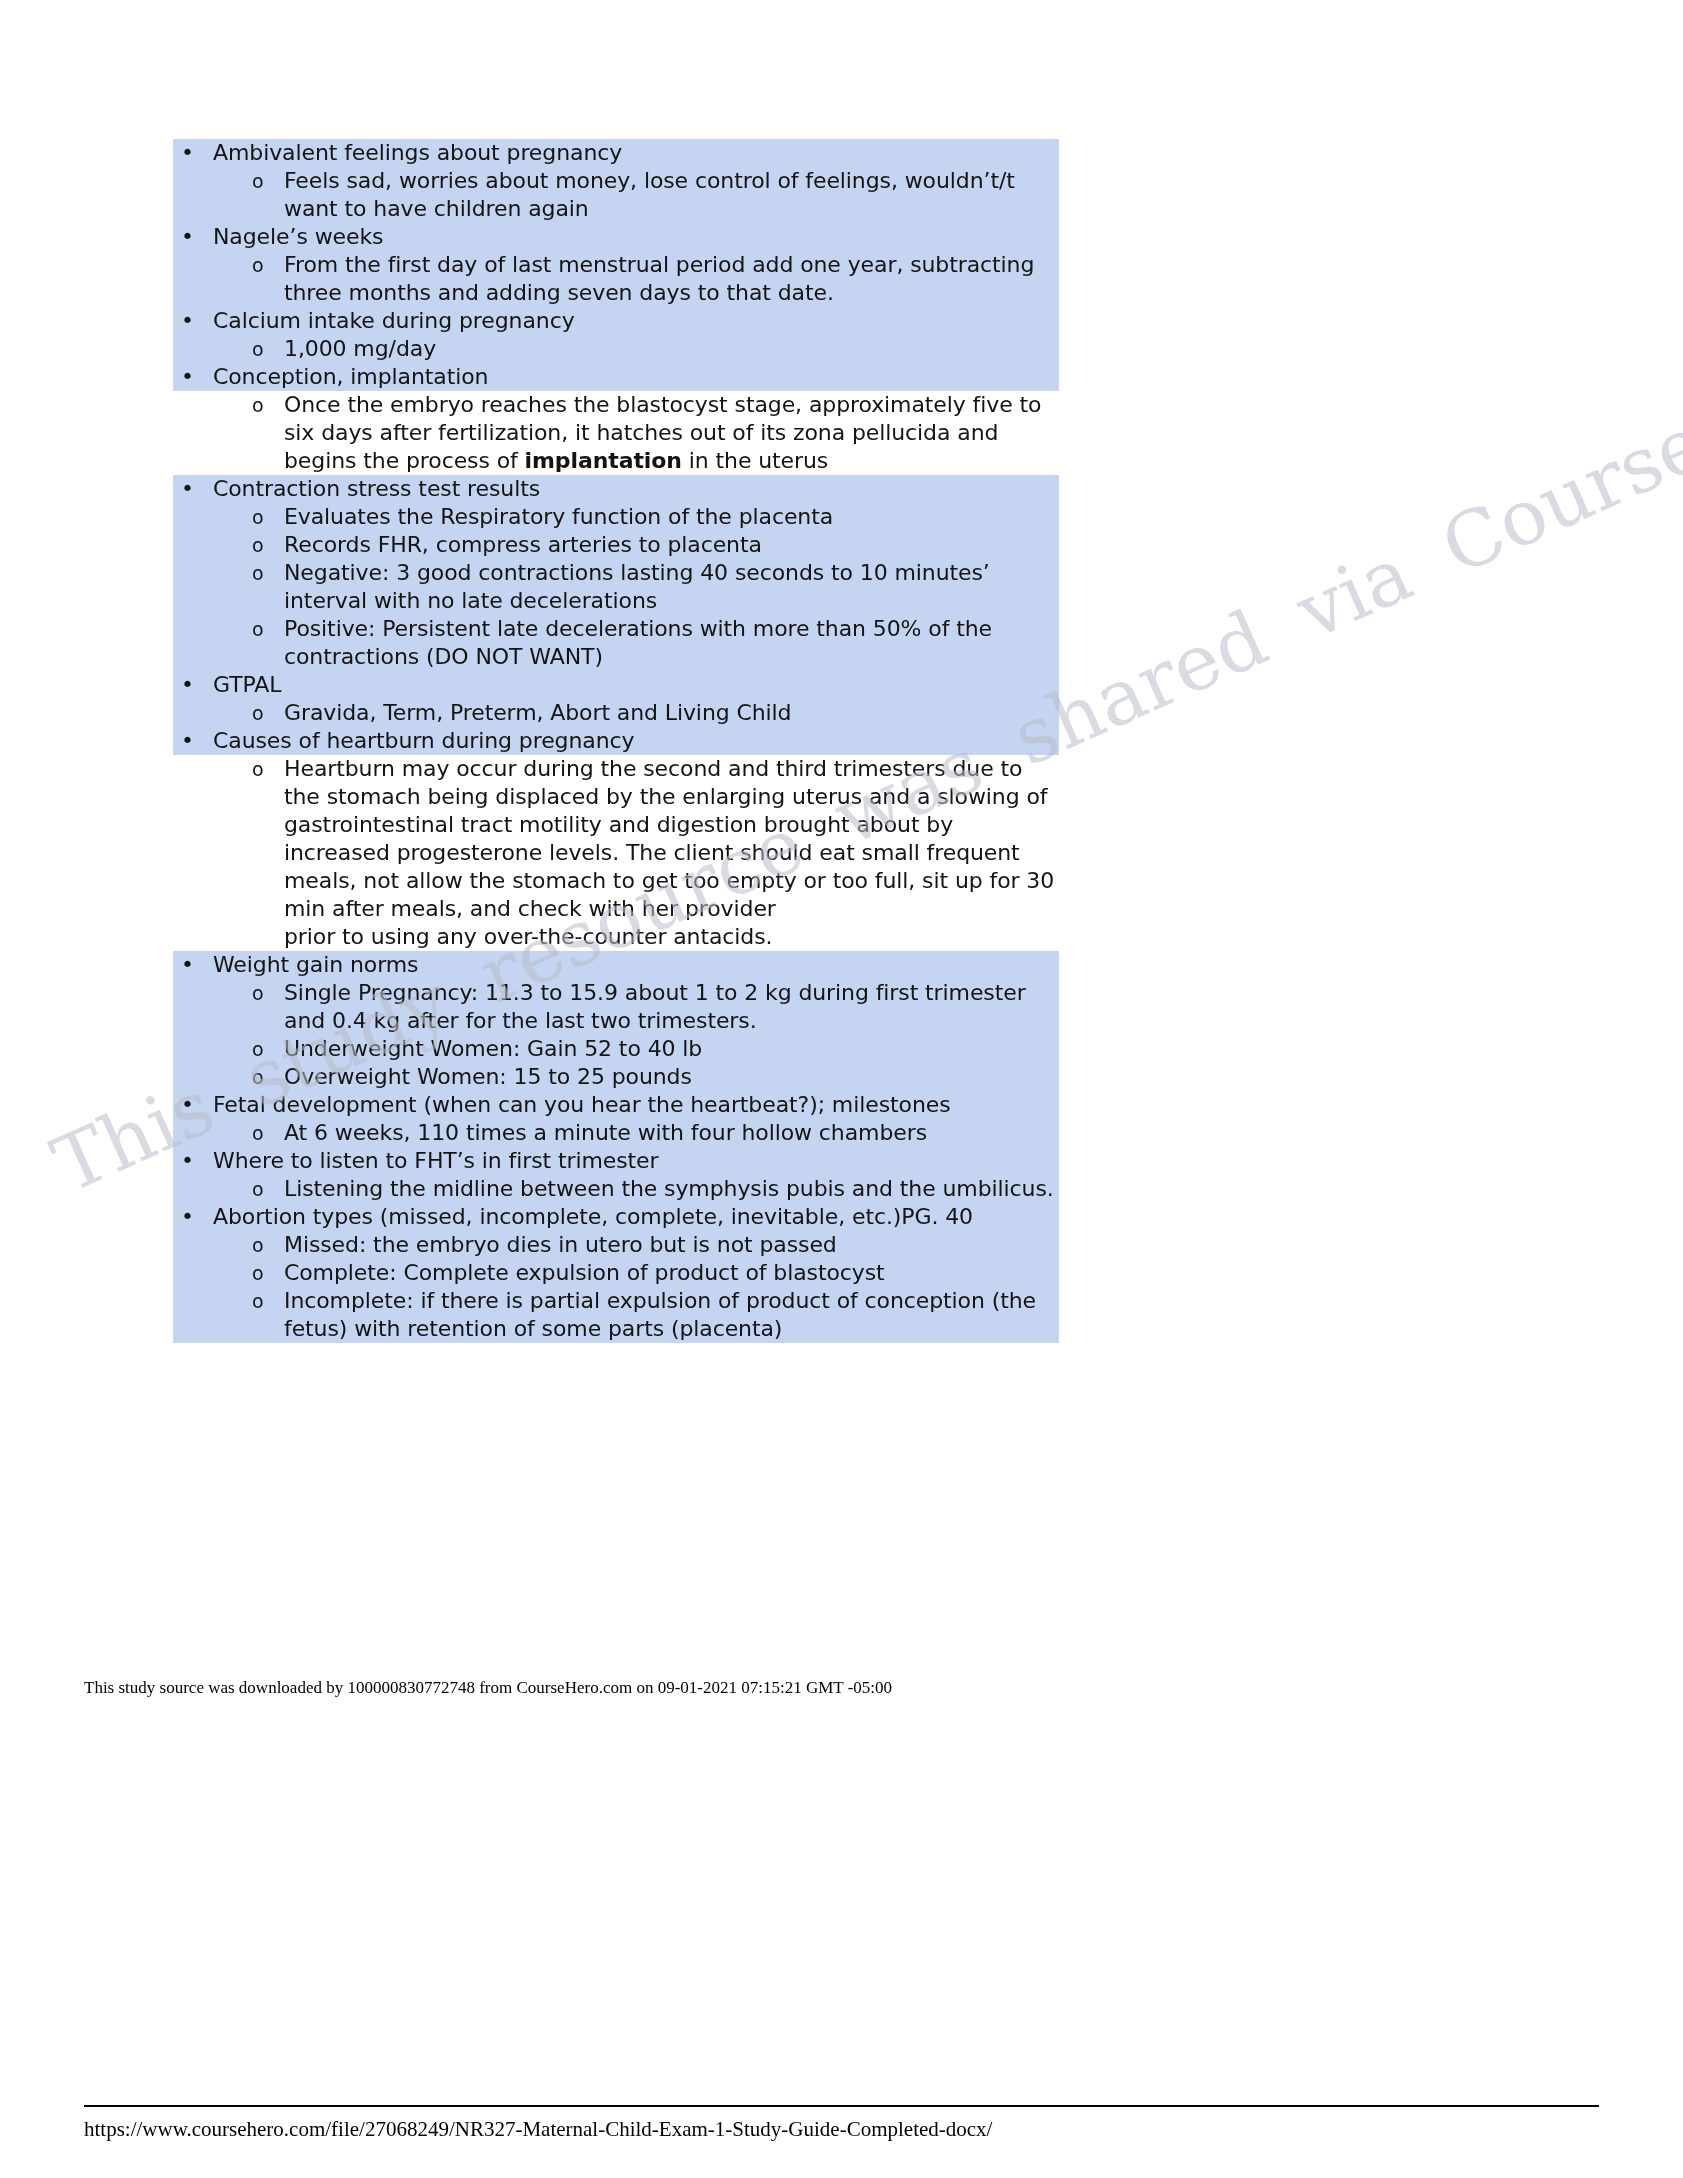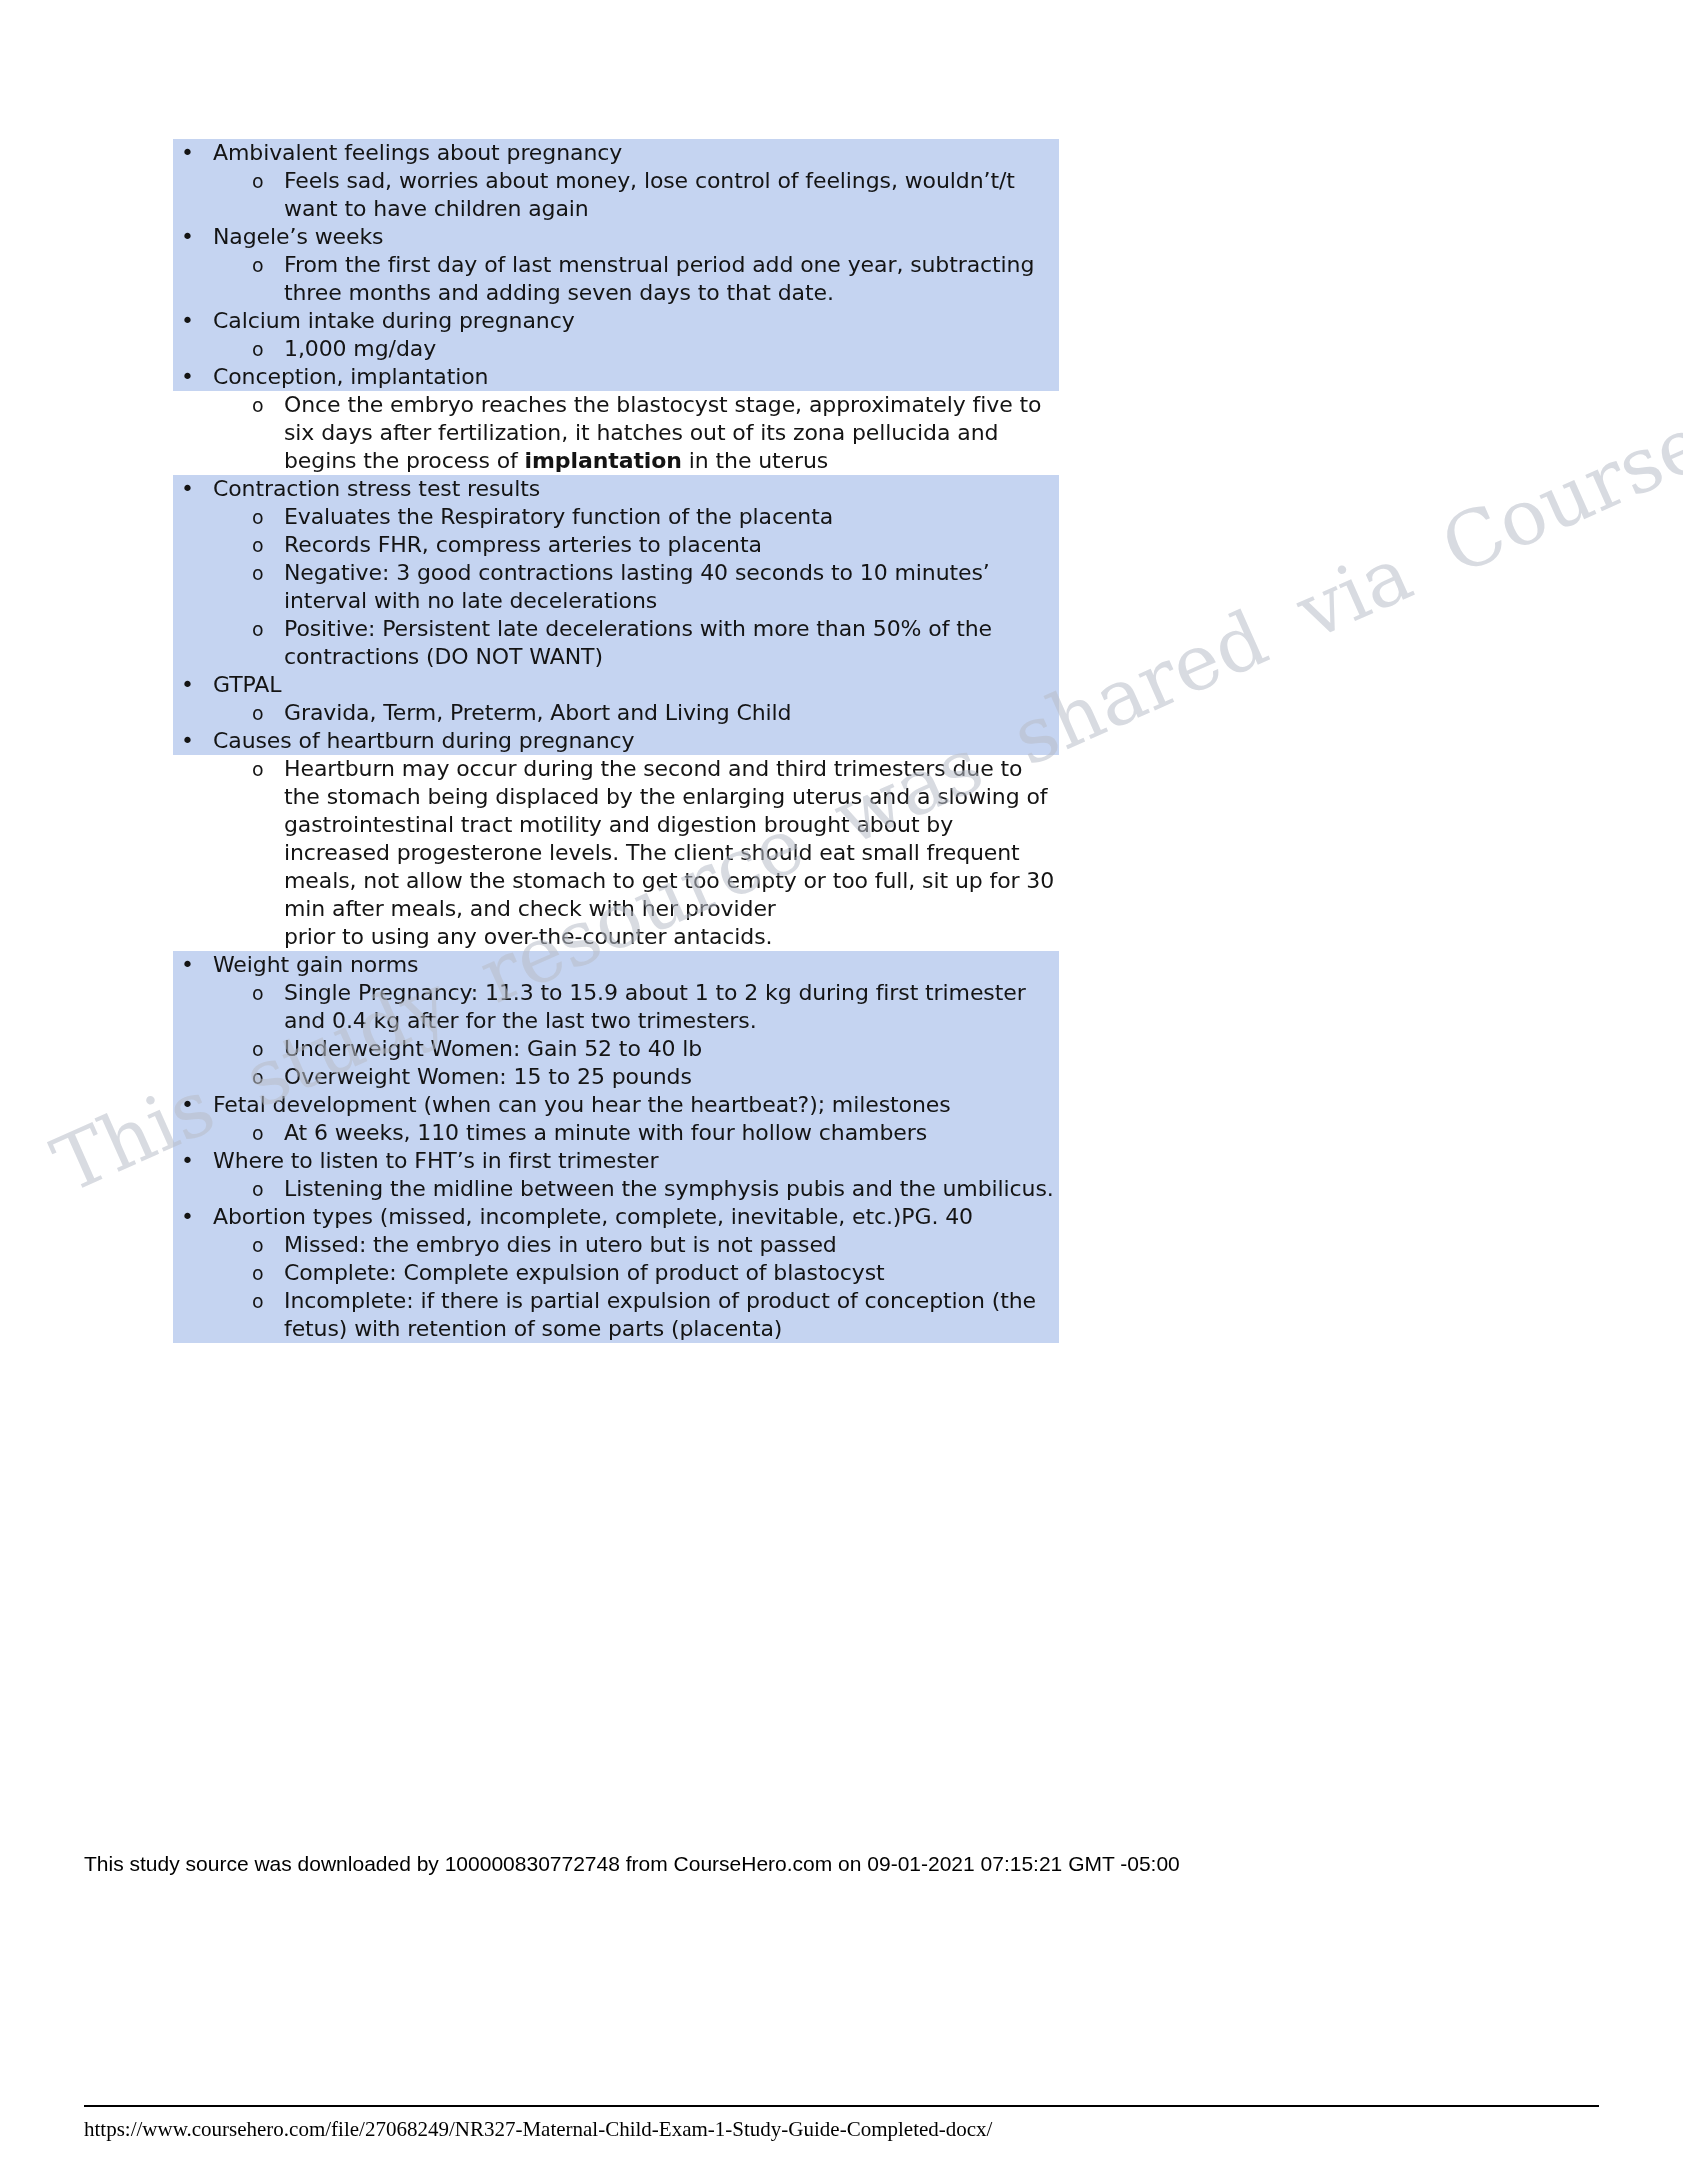--- a/index.html
+++ b/index.html
@@ -60,23 +60,23 @@
     word-spacing: 20px;
     color: #b9bec9;
     opacity: 0.55;
     white-space: nowrap;
     z-index: 3;
     pointer-events: none;
   }
   .footer-note {
     position: absolute;
     left: 84px;
-    top: 1852px;
-    font-family: Liberation Sans, sans-serif;
-    font-size: 21px;
+    top: 1678px;
+    font-family: Liberation Serif, serif;
+    font-size: 17px;
     color: #000000;
     z-index: 1;
   }
   .footer-rule {
     position: absolute;
     left: 84px;
     top: 2105px;
     width: 1515px;
     border-top: 2px solid #000000;
     z-index: 1;

